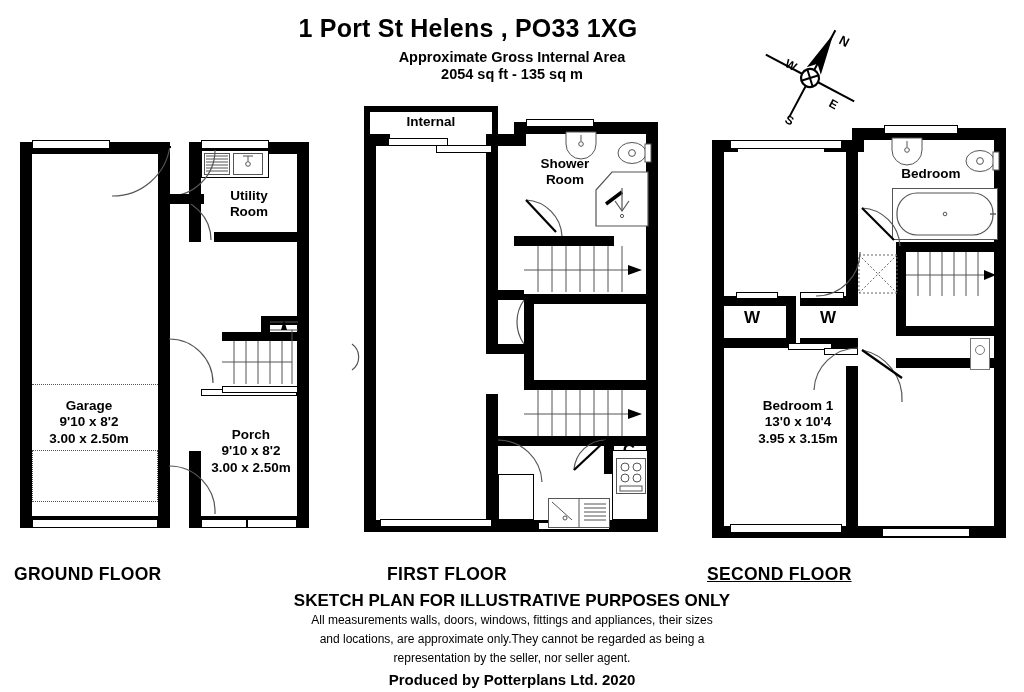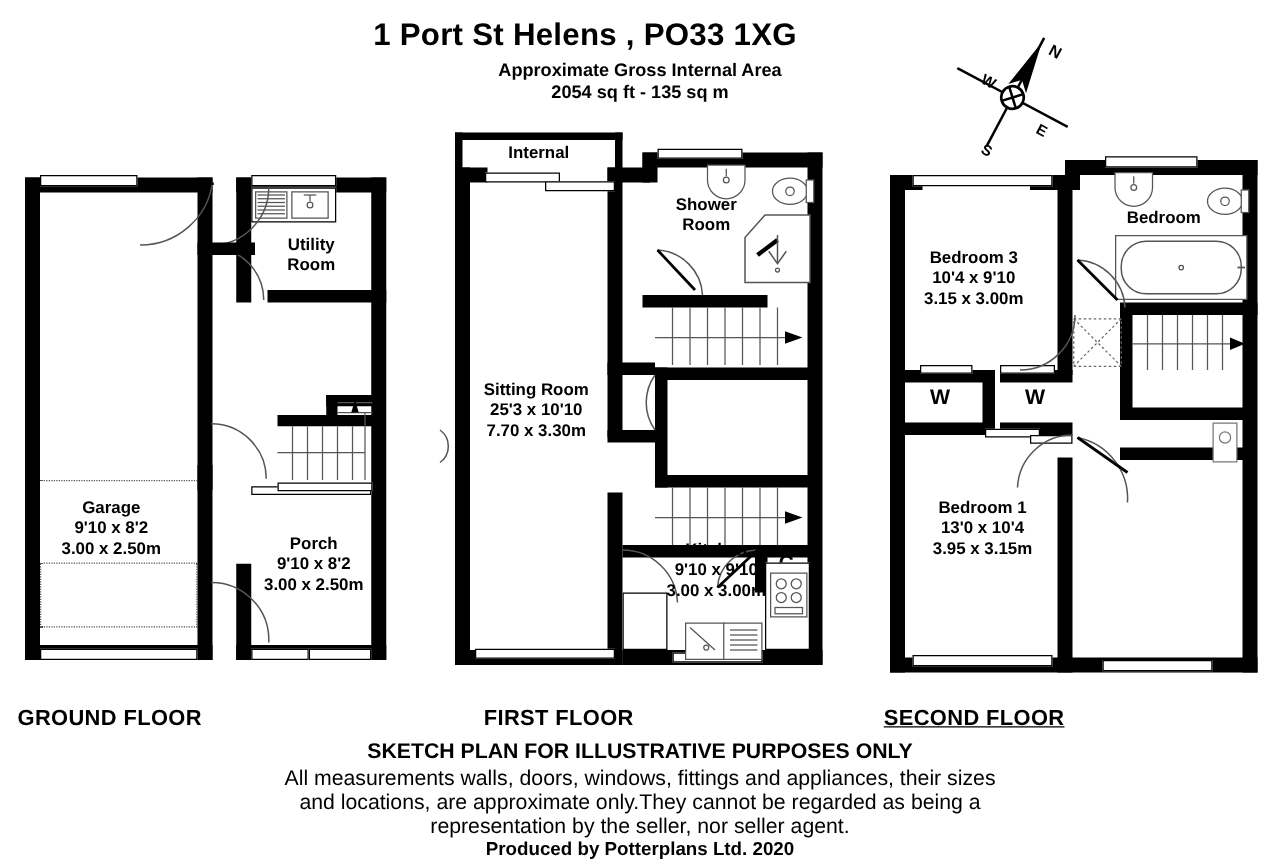--- a/index.html
+++ b/index.html
@@ -20,21 +20,21 @@
   .w{position:absolute;background:#000;}
   .glass{position:absolute;background:#fff;border:1.4px solid #000;box-sizing:border-box;}
   .dot{position:absolute;border:1px dotted #555;box-sizing:border-box;}
   .thin{position:absolute;border:1.3px solid #000;box-sizing:border-box;background:#fff;}
   .lbl{position:absolute;text-align:center;font-weight:bold;line-height:1.22;
        font-size:13.5px;white-space:nowrap;}
   .lbl.w1{font-size:17px;}
   .floorlab{position:absolute;font-size:17.5px;font-weight:bold;letter-spacing:.3px;}
   
   #fsketch{left:0;top:591px;width:1024px;text-align:center;font-size:17px;font-weight:bold;}
-  .fline{left:0;width:1024px;text-align:center;font-size:17px;}
+  .fline{left:0;width:1024px;text-align:center;font-size:12px;}
   #fprod{left:0;top:671px;width:1024px;text-align:center;font-size:15px;font-weight:bold;}
   svg{display:block;overflow:visible;}
 </style>
 </head>
 <body>
 
 <div class="abs" id="title">1 Port St Helens , PO33 1XG</div>
 <div class="abs" id="sub1">Approximate Gross Internal Area</div>
 <div class="abs" id="sub2">2054 sq ft - 135 sq m</div>
 
@@ -277,30 +277,20 @@
   </svg>
   <svg class="abs" style="left:-6px;top:240px;" width="18" height="28">
     <path d="M0,0 A16,16 0 0 1 0,26" fill="none" stroke="#555" stroke-width="1.2"></path>
   </svg>
 
   <div class="lbl" style="left:6px;top:10px;width:134px;">Internal</div>
   <div class="lbl" style="left:164px;top:52px;width:86px;">
     <span>Shower</span><br>
     <span>Room</span>
   </div>
-  <div class="lbl" style="left:10px;top:200px;width:122px;">
-    <span>Sitting Room</span><br>
-    <span>25'3 x 10'10</span><br>
-    <span>7.70 x 3.30m</span>
-  </div>
-  <div class="lbl" style="left:160px;top:328px;width:110px;">
-    <span>Kitchen</span><br>
-    <span>9'10 x 9'10</span><br>
-    <span>3.00 x 3.00m</span>
-  </div>
 </div>
 <div class="floorlab" style="left:363px;top:564px;margin-left:24px;">FIRST FLOOR</div>
 
 <div class="plan" id="second-floor" style="left:706px;top:110px;width:312px;height:440px;">
 
   <div class="w" style="left:6px;top:30px;width:12px;height:398px;"></div>
   <div class="w" style="left:6px;top:30px;width:26px;height:12px;"></div>
   <div class="w" style="left:140px;top:30px;width:12px;height:160px;"></div>
   <div class="w" style="left:118px;top:30px;width:34px;height:12px;"></div>
   <div class="w" style="left:146px;top:18px;width:12px;height:24px;"></div>
@@ -383,26 +373,21 @@
   </svg>
   <svg class="abs" style="left:108px;top:238px;" width="46" height="46">
     <path d="M44,0 A44,44 0 0 0 0,42" fill="none" stroke="#555" stroke-width="1.2"></path>
   </svg>
   <svg class="abs" style="left:152px;top:238px;" width="48" height="58">
     <path d="M4,2 A50,50 0 0 1 44,54" fill="none" stroke="#555" stroke-width="1.2"></path>
     <line x1="4" y1="2" x2="44" y2="30" stroke="#000" stroke-width="2.2"></line>
   </svg>
 
   <div class="lbl" style="left:170px;top:56px;width:110px;">Bedroom</div>
-  <div class="lbl" style="left:6px;top:88px;width:134px;">
-    <span>Bedroom 3</span><br>
-    <span>10'4 x 9'10</span><br>
-    <span>3.15 x 3.00m</span>
-  </div>
-  <div class="lbl" style="left:6px;top:288px;width:148px;">
+  <div class="lbl" style="left:18px;top:288px;width:148px;">
     <span>Bedroom 1</span><br>
     <span>13'0 x 10'4</span><br>
     <span>3.95 x 3.15m</span>
   </div>
 </div>
 <div class="floorlab" style="left:707px;top:564px;text-decoration:underline;">SECOND FLOOR</div>
 
 <div class="abs" id="fsketch">SKETCH PLAN FOR ILLUSTRATIVE PURPOSES ONLY</div>
 <div class="abs fline" style="top:613px;">All measurements walls, doors, windows, fittings and appliances, their sizes</div>
 <div class="abs fline" style="top:632px;">and locations, are approximate only.They cannot be regarded as being a</div>

